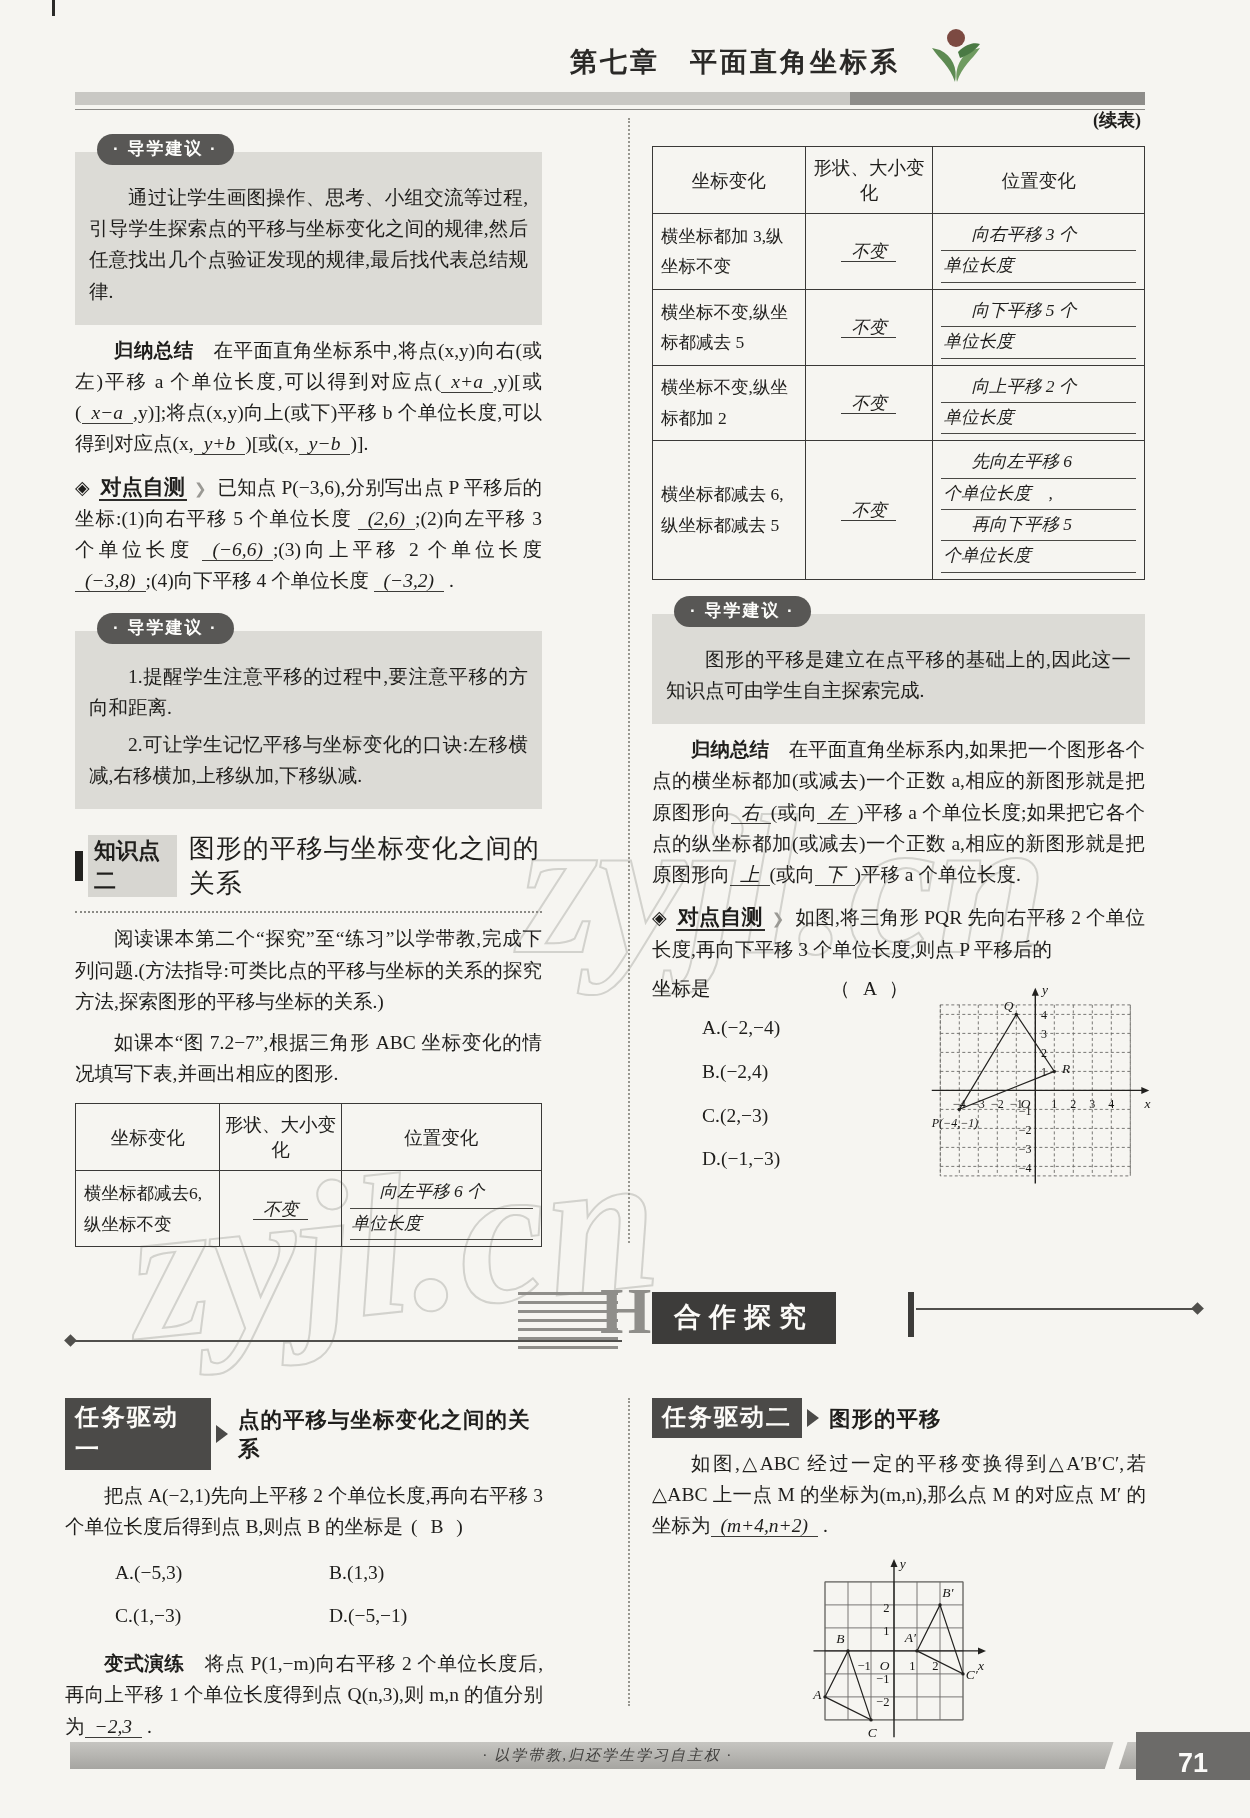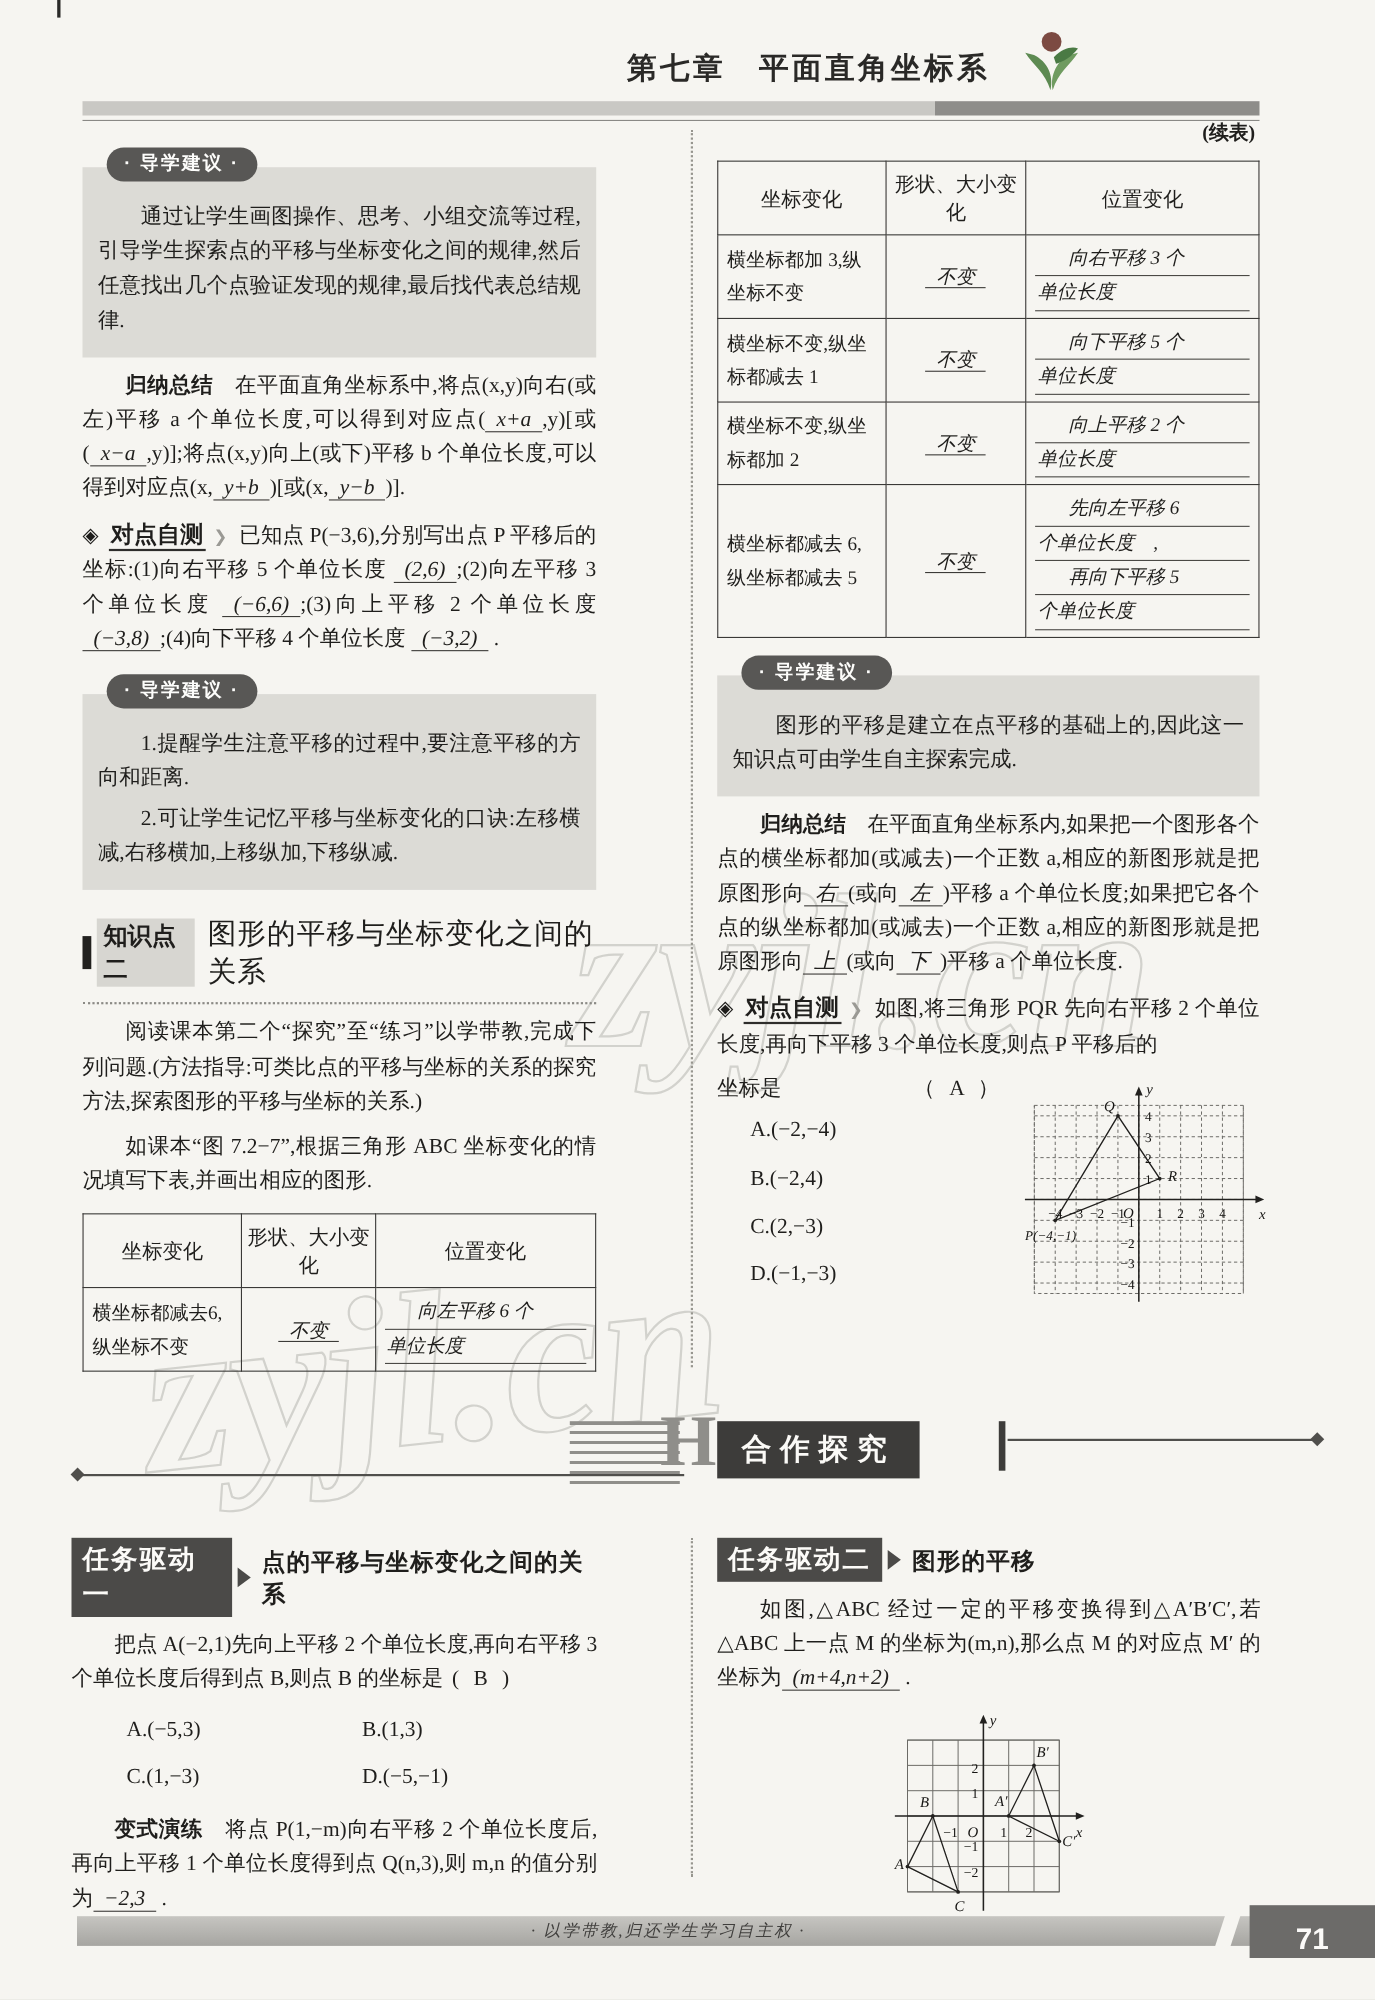--- a/index.html
+++ b/index.html
@@ -55,21 +55,21 @@
   .xtable .c2{width:26%;text-align:center;}
   .xtable .c3{width:43%;}
   .fl{display:block;border-bottom:1.5px solid #4a4945;font-style:italic;
       padding:2px 2px 3px;line-height:1.45;}
   .fl-ind{text-indent:1.6em;}
   .contlab{text-align:right;font-size:18px;font-weight:bold;margin:0 4px 6px 0;}
 
   
   .arow{display:flex;font-size:19.5px;margin:4px 0;}
   .ansp{margin-left:120px;letter-spacing:4px;}
-  .optlist{font-size:19.5px;line-height:2.25;margin-left:30px;}
+  .optlist{font-size:19.5px;line-height:2.25;margin-left:50px;}
   .optgrid{display:flex;flex-wrap:wrap;font-size:19.5px;line-height:2.2;margin-left:50px;}
   .optgrid div{width:50%;}
   .strow{position:relative;}
   .figabs{position:absolute;right:-10px;top:-22px;}
 
   
   .banner{position:absolute;left:0;top:1278px;width:1250px;height:80px;}
   .bline{position:absolute;height:2px;background:#504f4c;}
   .bline-l{left:70px;top:62px;width:552px;}
   .bline-r{left:916px;top:30px;width:282px;}
@@ -201,21 +201,21 @@
       </tr>
       <tr>
         <td class="c1">横坐标都加 3,纵坐标不变</td>
         <td class="c2"><span class="ans">不变</span></td>
         <td class="c3">
           <span class="fl fl-ind">向右平移 3 个</span>
               <span class="fl">单位长度</span>
         </td>
       </tr>
       <tr>
-        <td class="c1">横坐标不变,纵坐标都减去 1</td>
+        <td class="c1">横坐标不变,纵坐标都减去 5</td>
         <td class="c2"><span class="ans">不变</span></td>
         <td class="c3">
           <span class="fl fl-ind">向下平移 5 个</span>
               <span class="fl">单位长度</span>
         </td>
       </tr>
       <tr>
         <td class="c1">横坐标不变,纵坐标都加 2</td>
         <td class="c2"><span class="ans">不变</span></td>
         <td class="c3">

